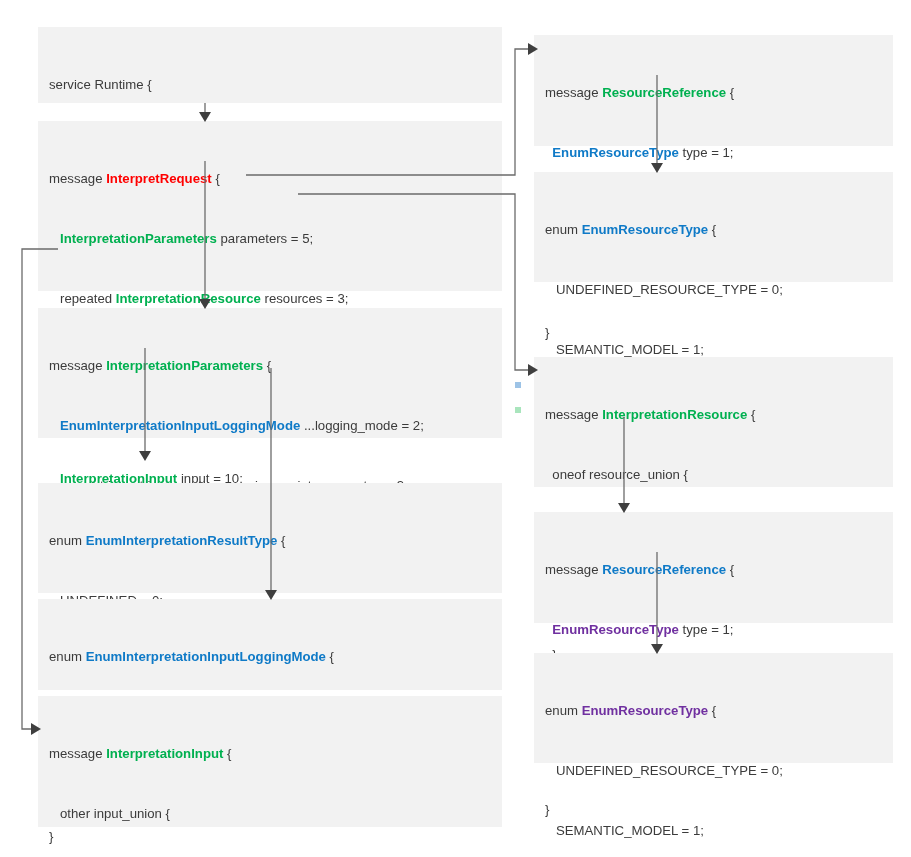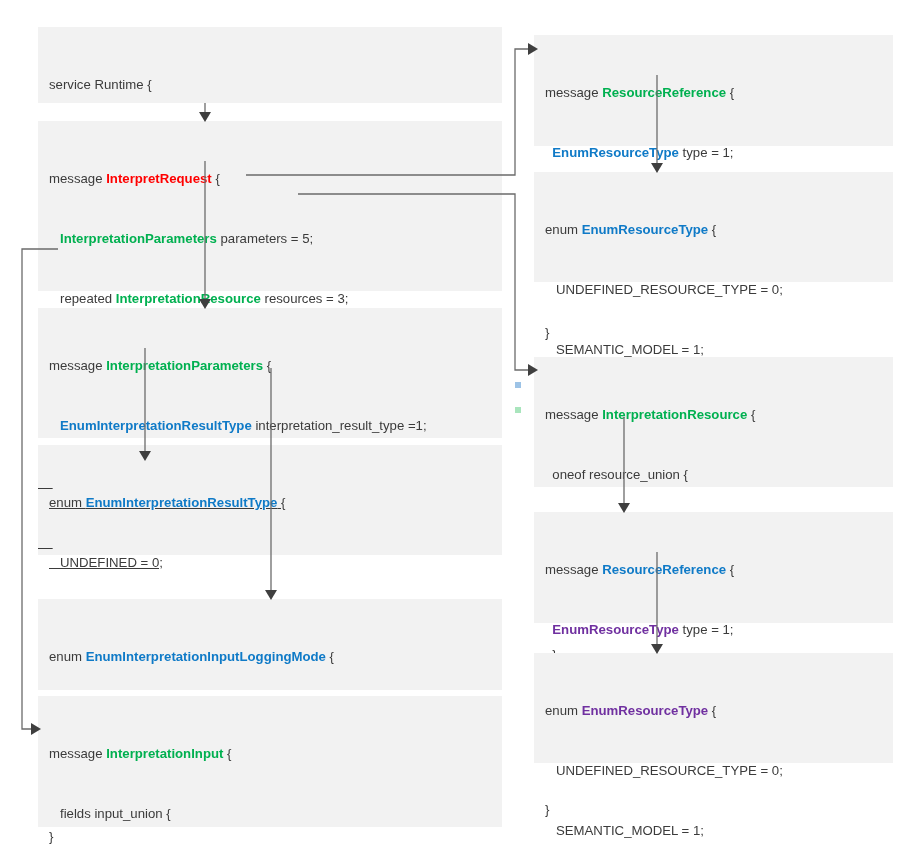--- a/index.html
+++ b/index.html
@@ -53,44 +53,43 @@
     <span class="ln"><span class="kw">   </span><span class="g">InterpretationParameters</span><span class="kw"> parameters = 5;</span></span>
     <span class="ln"><span class="kw">   repeated </span><span class="g">InterpretationResource</span><span class="kw"> resources = 3;</span></span>
     <span class="ln">   map&lt;string, string&gt; client_data = 4;</span>
     <span class="ln">   string user_id = 5;</span>
     <span class="ln"><span class="kw">   </span><span class="g">InterpretationInput</span><span class="kw"> input = 10;</span></span>
     <span class="ln"><span class="kw">}</span></span>
   </div>
 
   <div class="box" style="left:38px;top:308px;width:464px;height:130px;">
     <span class="ln"><span class="kw">message </span><span class="g">InterpretationParameters</span><span class="kw"> {</span></span>
-    <span class="ln"><span class="kw">   </span><span class="b">EnumInterpretationResultType</span><span class="kw"> interpretation_result_type =1;</span></span>
     <span class="ln"><span class="kw">   </span><span class="b">EnumInterpretationInputLoggingMode</span><span class="kw"> ...logging_mode = 2;</span></span>
     <span class="ln">   map&lt;string, string&gt; post_processing_script_parameters =3;</span>
     <span class="ln">   uint32 max_interpretations = 12;</span>
     <span class="ln"><span class="kw">}</span></span>
   </div>
 
-  <div class="box" style="left:38px;top:445px;width:464px;height:110px;text-decoration:underline;">
+  <div class="box" style="left:38px;top:483px;width:464px;height:110px;">
     <span class="ln"><span class="kw">enum </span><span class="b">EnumInterpretationResultType</span><span class="kw"> {</span></span>
     <span class="ln">   UNDEFINED = 0;</span>
     <span class="ln">   SINGLE_INTENT = 1;</span>
     <span class="ln"><span class="kw">}</span></span>
   </div>
 
   <div class="box" style="left:38px;top:599px;width:464px;height:91px;">
     <span class="ln"><span class="kw">enum </span><span class="b">EnumInterpretationInputLoggingMode</span><span class="kw"> {</span></span>
     <span class="ln">   PLAINTEXT =0;</span>
     <span class="ln">SUPPRESSED = 0;</span>
     <span class="ln"><span class="kw">}</span></span>
   </div>
 
   <div class="box" style="left:38px;top:696px;width:464px;height:131px;">
     <span class="ln"><span class="kw">message </span><span class="g">InterpretationInput</span><span class="kw"> {</span></span>
-    <span class="ln">   fields input_union {</span>
+    <span class="ln">   other input_union {</span>
     
     
     
     
   </div>
 
   <div class="box" style="left:534px;top:35px;width:359px;height:111px;">
     <span class="ln"><span class="kw">message </span><span class="g">ResourceReference</span><span class="kw"> {</span></span>
     <span class="ln"><span class="kw">  </span><span class="b">EnumResourceType</span><span class="kw"> type = 1;</span></span>
     <span class="ln">   string uri = 2;</span>

